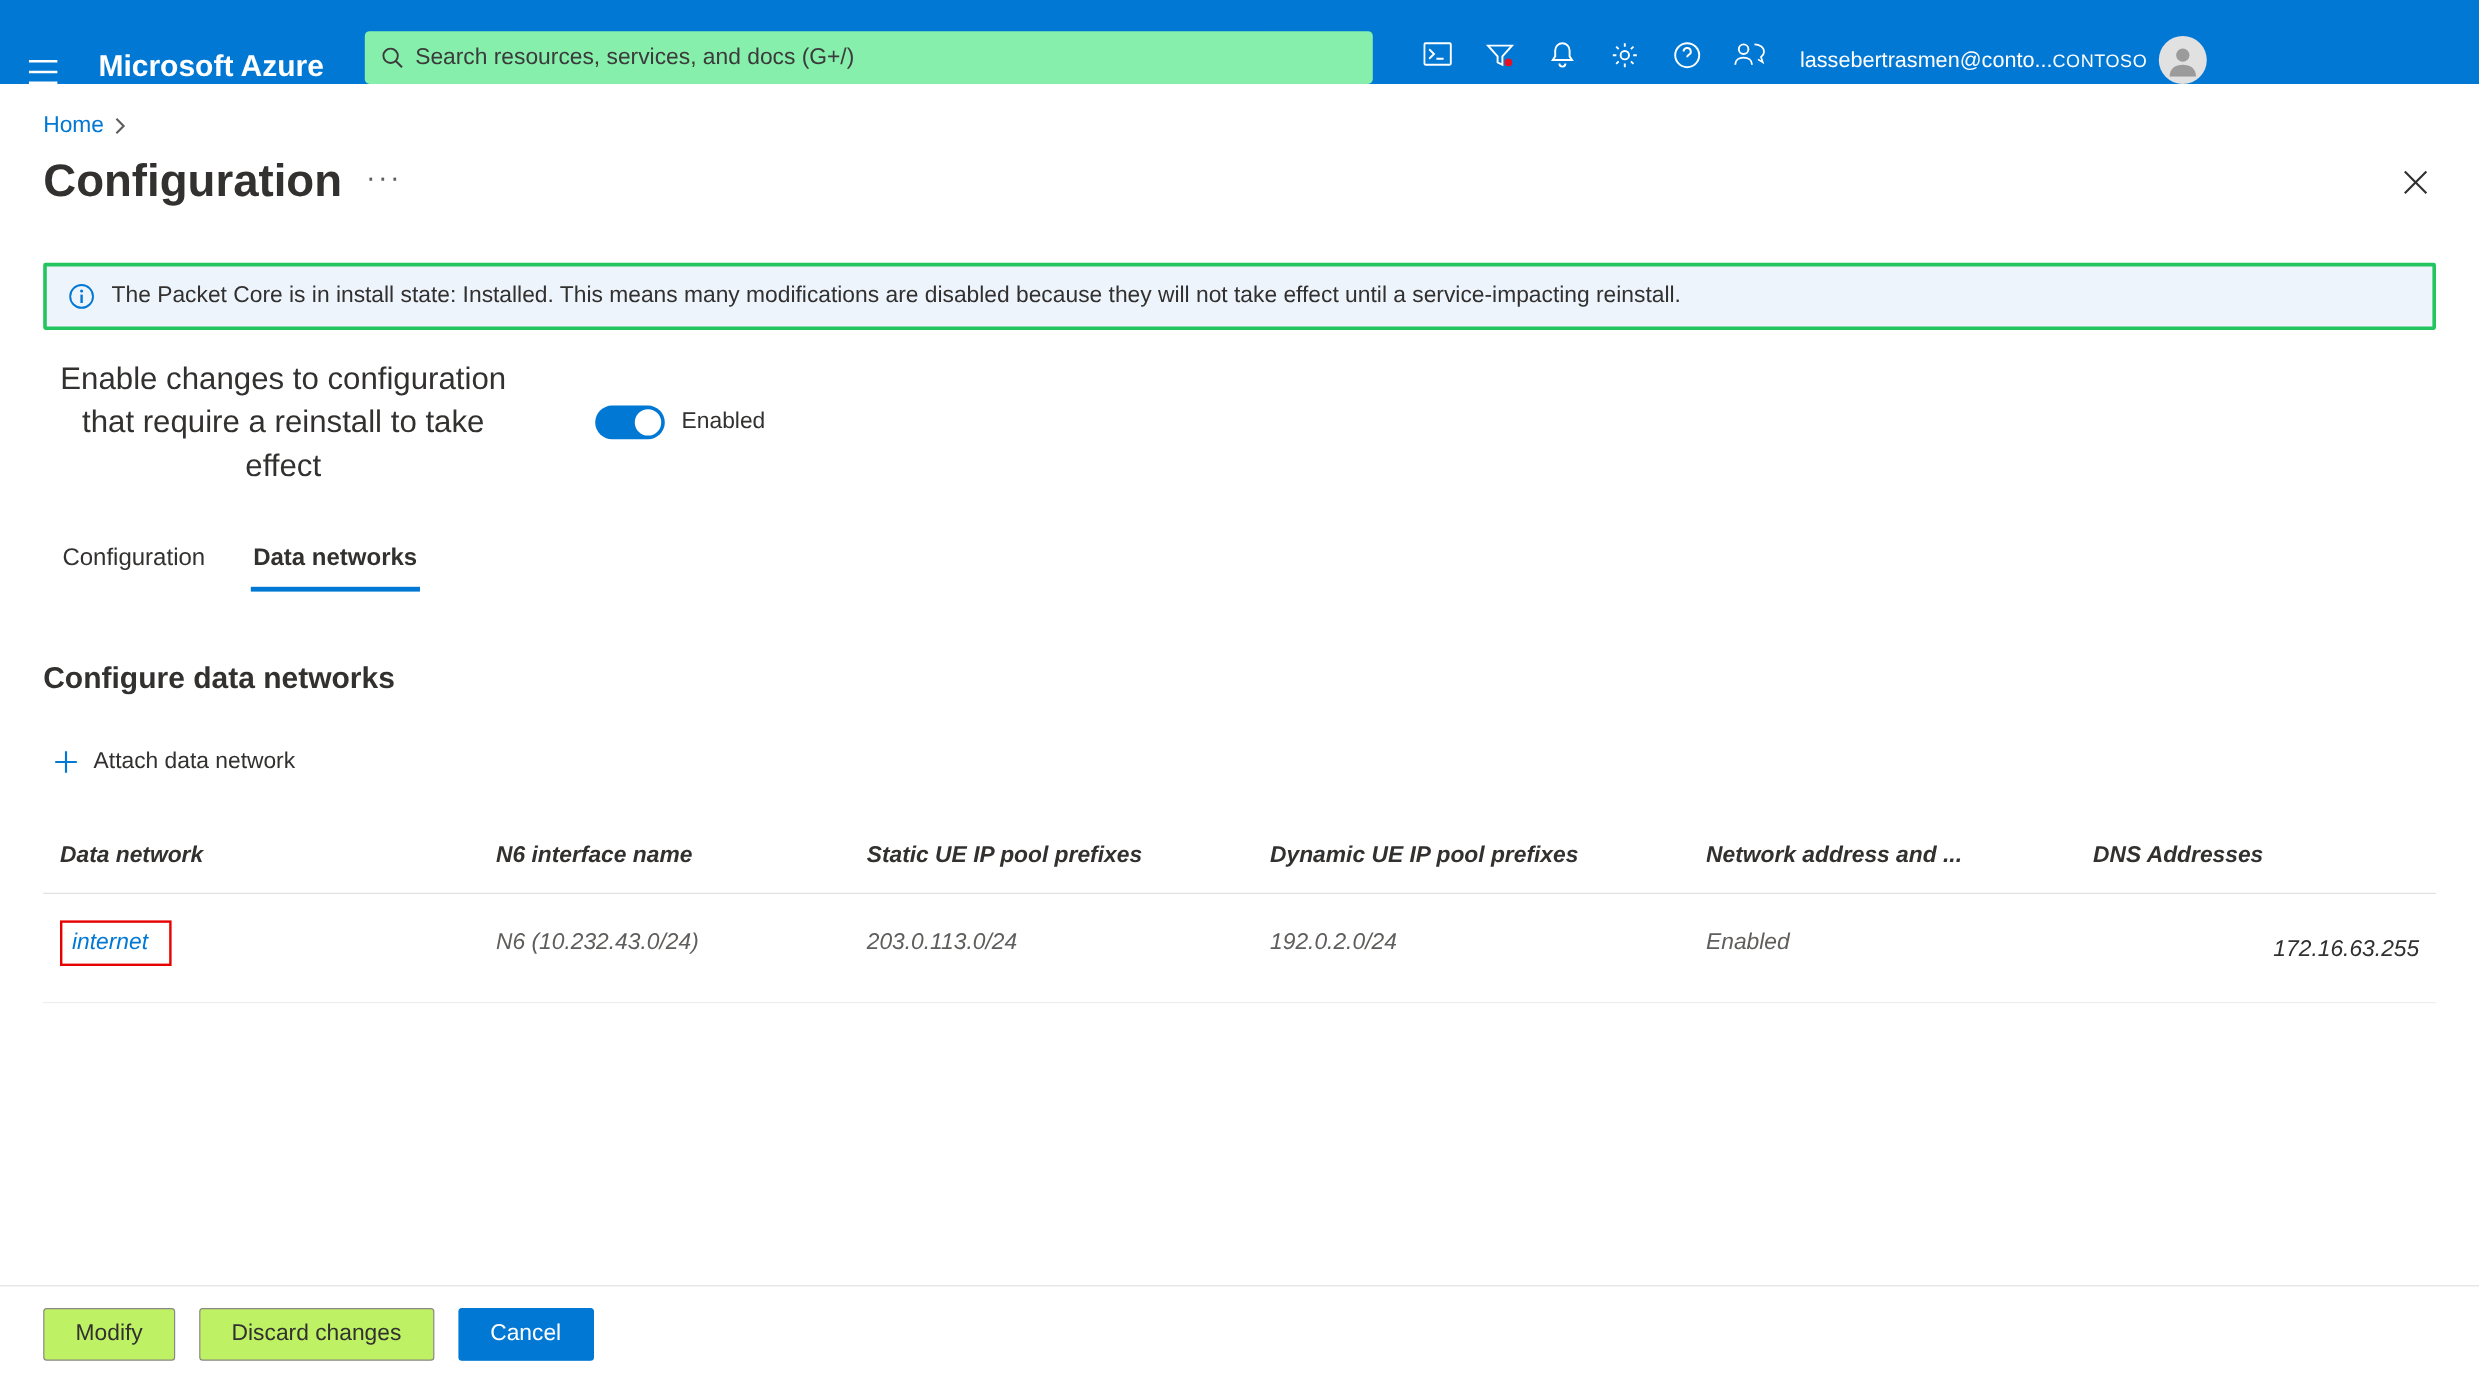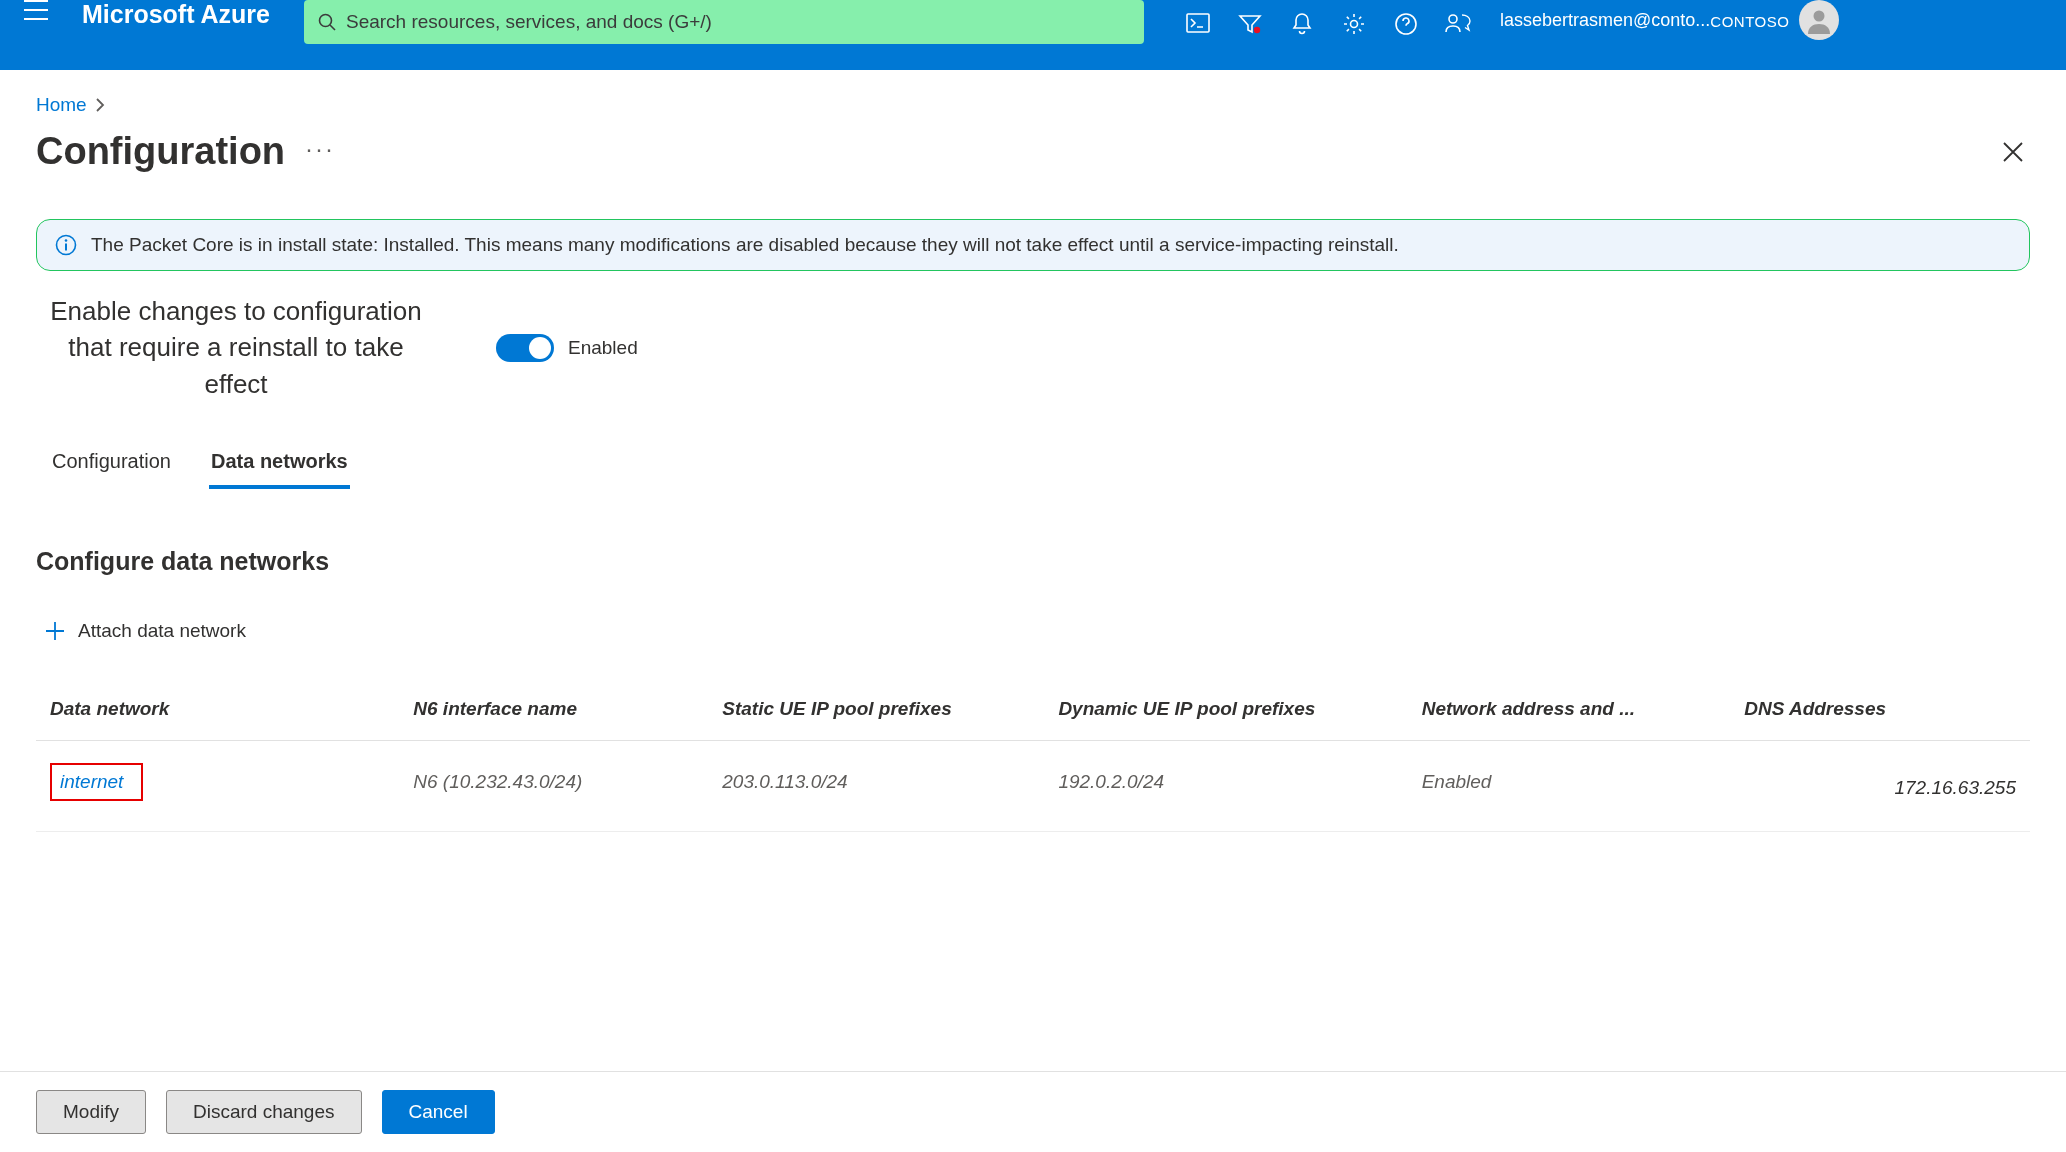--- a/index.html
+++ b/index.html
@@ -1,19 +1,19 @@
 <!DOCTYPE html>
 <html><head>
 <meta charset="utf-8">
 <style>
   * { box-sizing: border-box; margin: 0; padding: 0; }
   html, body { width: 100%; height: 100%; font-family: "Segoe UI", Arial, sans-serif; font-size: 19px; color: #323130; background: #fff; }
 
   
-  .topbar { display: flex; align-items: flex-start; height: 70px; background: #0078d4; color: #fff; padding: 0 12px; gap: 10px; }
+  .topbar { display: flex; align-items: flex-end; height: 70px; background: #0078d4; color: #fff; padding: 0 12px; gap: 10px; }
   .hamburger { width: 48px; display:flex; justify-content:center; align-items:center; cursor:pointer; }
   .brand { font-size: 25px; font-weight: 600; padding: 0 24px 0 12px; white-space: nowrap; }
   .searchbox { flex: 1 1 auto; max-width: 840px; height: 44px; background: #86efac; border-radius: 4px; display:flex; align-items:center; padding: 0 14px; color: #3b3b3b; gap: 10px; }
   .searchbox input { flex:1; border:none; background:transparent; font-size:19px; color:#3b3b3b; outline:none; }
   .searchbox input::placeholder { color:#3b3b3b; }
   .topbar-icons { display:flex; align-items:center; gap: 4px; margin-left: 20px; }
   .topbar-icon { width:48px; height:48px; display:flex; align-items:center; justify-content:center; cursor:pointer; }
   .account { display:flex; align-items:center; gap:10px; margin-left:8px; padding-right:4px; }
   .account-text { display:flex; flex-direction:row; align-items:flex-end; line-height:1.15; }
   .account-email { font-size:18px; max-width:260px; white-space:nowrap; overflow:hidden; text-overflow:ellipsis; }
@@ -23,21 +23,21 @@
   
   .page { padding: 24px 36px 0 36px; }
   .breadcrumb { display:flex; align-items:center; gap:8px; color:#0078d4; font-size:19px; }
   .breadcrumb .chevron { color:#605e5c; }
   .title-row { display:flex; align-items:center; justify-content:space-between; margin-top:14px; }
   .title-left { display:flex; align-items:center; gap:20px; }
   .title { font-size:38px; font-weight:600; color:#323130; }
   .title-more { color:#605e5c; font-size:24px; letter-spacing:2px; cursor:pointer; padding-bottom:6px; }
   .close-x { cursor:pointer; padding:6px; }
 
-  .notice { margin-top:46px; background:#edf4fc; border:1px solid #22c55e; padding:14px 18px; display:flex; align-items:center; gap:14px; font-size:19px; color:#323130; border-radius:14px; }
+  .notice { margin-top:46px; background:#edf4fc; border:3px solid #22c55e; padding:14px 18px; display:flex; align-items:center; gap:14px; font-size:19px; color:#323130; border-radius:2px; }
   .notice svg { flex-shrink:0; }
 
   .toggle-row { display:flex; align-items:center; margin-top:22px; gap:60px; }
   .toggle-label { max-width:400px; font-size:26px; line-height:1.4;text-align:center; }
   .toggle-wrap { display:flex; align-items:center; gap:14px; }
   .toggle { width:58px; height:28px; border-radius:14px; background:#0078d4; position:relative; cursor:pointer; }
   .toggle .knob { position:absolute; right:3px; top:3px; width:22px; height:22px; background:#fff; border-radius:50%; }
 
   .tabs { display:flex; gap:36px; margin-top:40px; border-bottom:0; padding-left:14px; }
   .tab { font-size:20px; padding:8px 2px 12px 2px; cursor:pointer; color:#323130; }
@@ -53,21 +53,21 @@
   .grid { margin-top:50px;font-style:italic; }
   .grid-head, .grid-row { display:grid; grid-template-columns: 1.3fr 1.1fr 1.2fr 1.3fr 1.15fr 1fr; gap:10px; align-items:center; padding:0 14px; }
   .grid-head { font-weight:600; font-size:19px; border-bottom:1px solid #e1e1e1; padding-bottom:20px; }
   .grid-head .col { white-space:nowrap; overflow:hidden; text-overflow:ellipsis; }
   .grid-row { padding-top:22px; padding-bottom:30px; border-bottom:1px solid #ededed; font-size:19px; color:#605e5c; }
   .grid-row .link { color:#0078d4; border:2px solid #e60000; padding:6px 18px 6px 8px; display:inline-block; }
   .grid-row .dns { text-align:right; padding-top:12px; color:#323130; }
 
   
   .footer { position:fixed; bottom:0; left:0; right:0; border-top:1px solid #e1e1e1; background:#fff; padding:18px 36px; display:flex; gap:20px; }
-  .btn { font-size:19px; padding:10px 26px; border-radius:3px; cursor:pointer; border:1px solid #8a8886; background:#e5e5e5; color:#323130; }
+  .btn { font-size:19px; padding:10px 26px; border-radius:3px; cursor:pointer; border:1px solid #8a8886; background:#bef264; color:#323130; }
   .btn.primary { background:#0078d4; border-color:#0078d4; color:#fff; }
 
   svg { display:block; }
 </style>
 </head>
 <body>
 
 <div class="topbar">
   <div class="hamburger">
     <svg width="24" height="20" viewBox="0 0 24 20">

